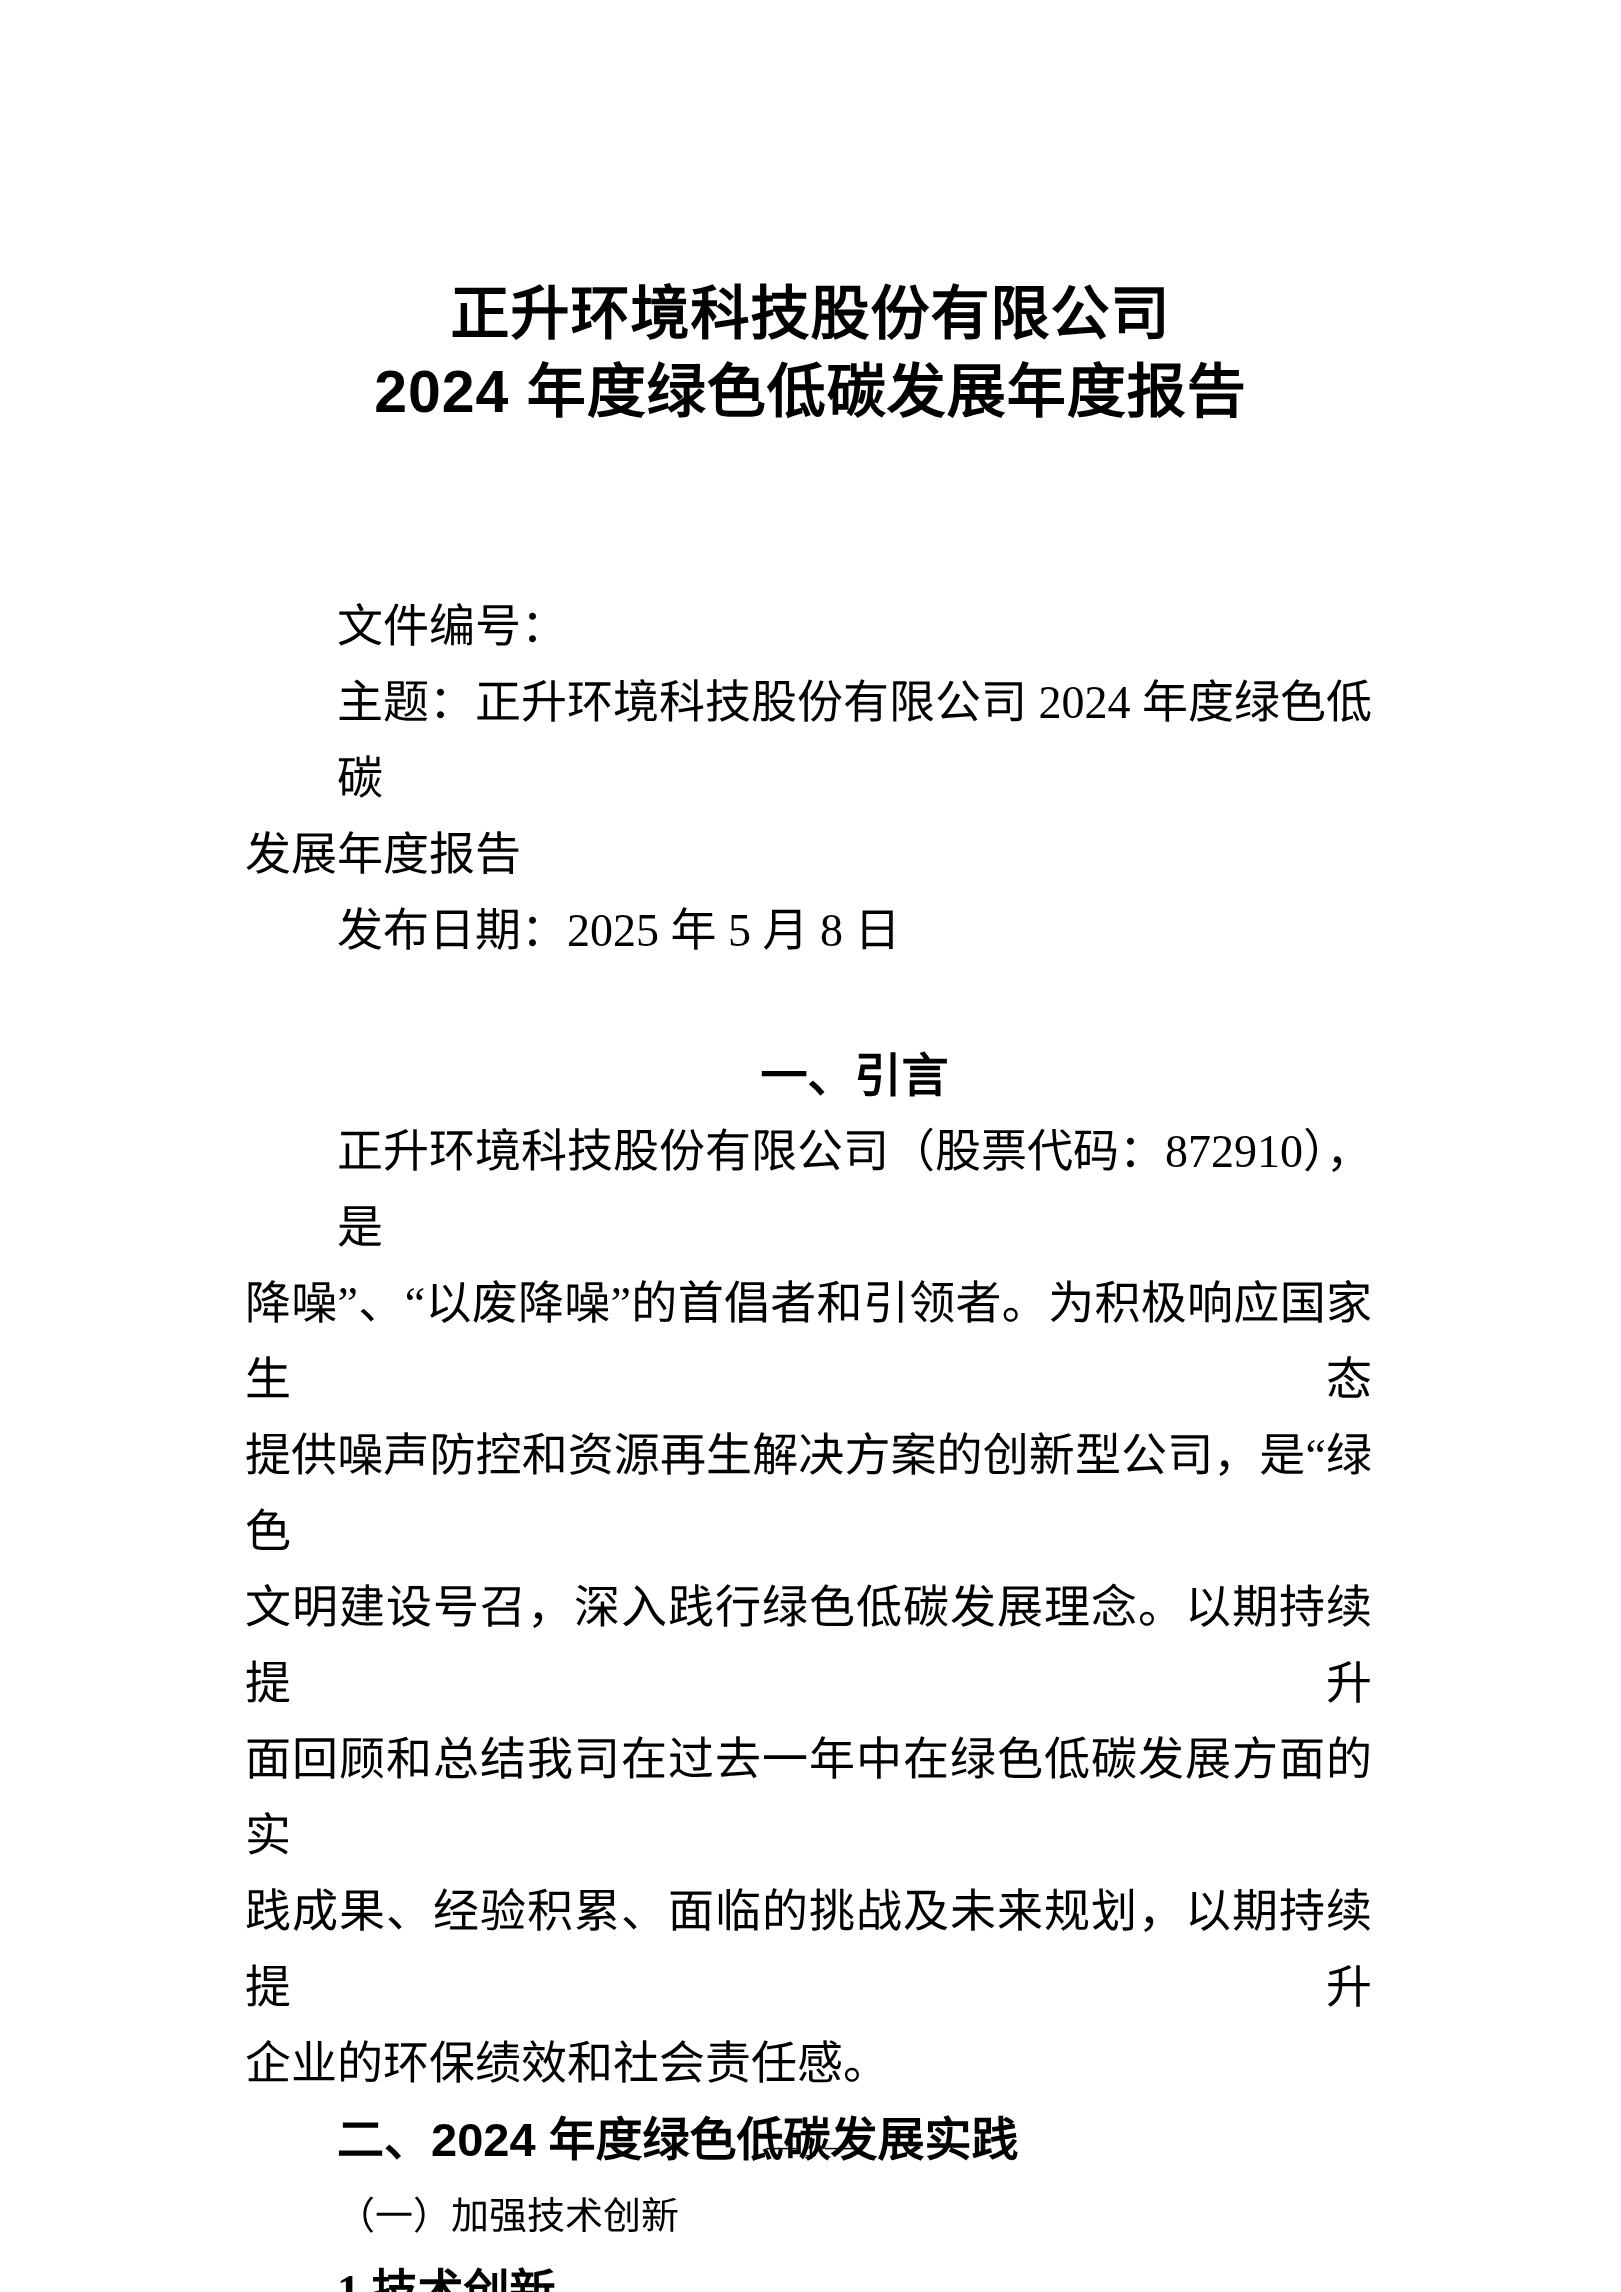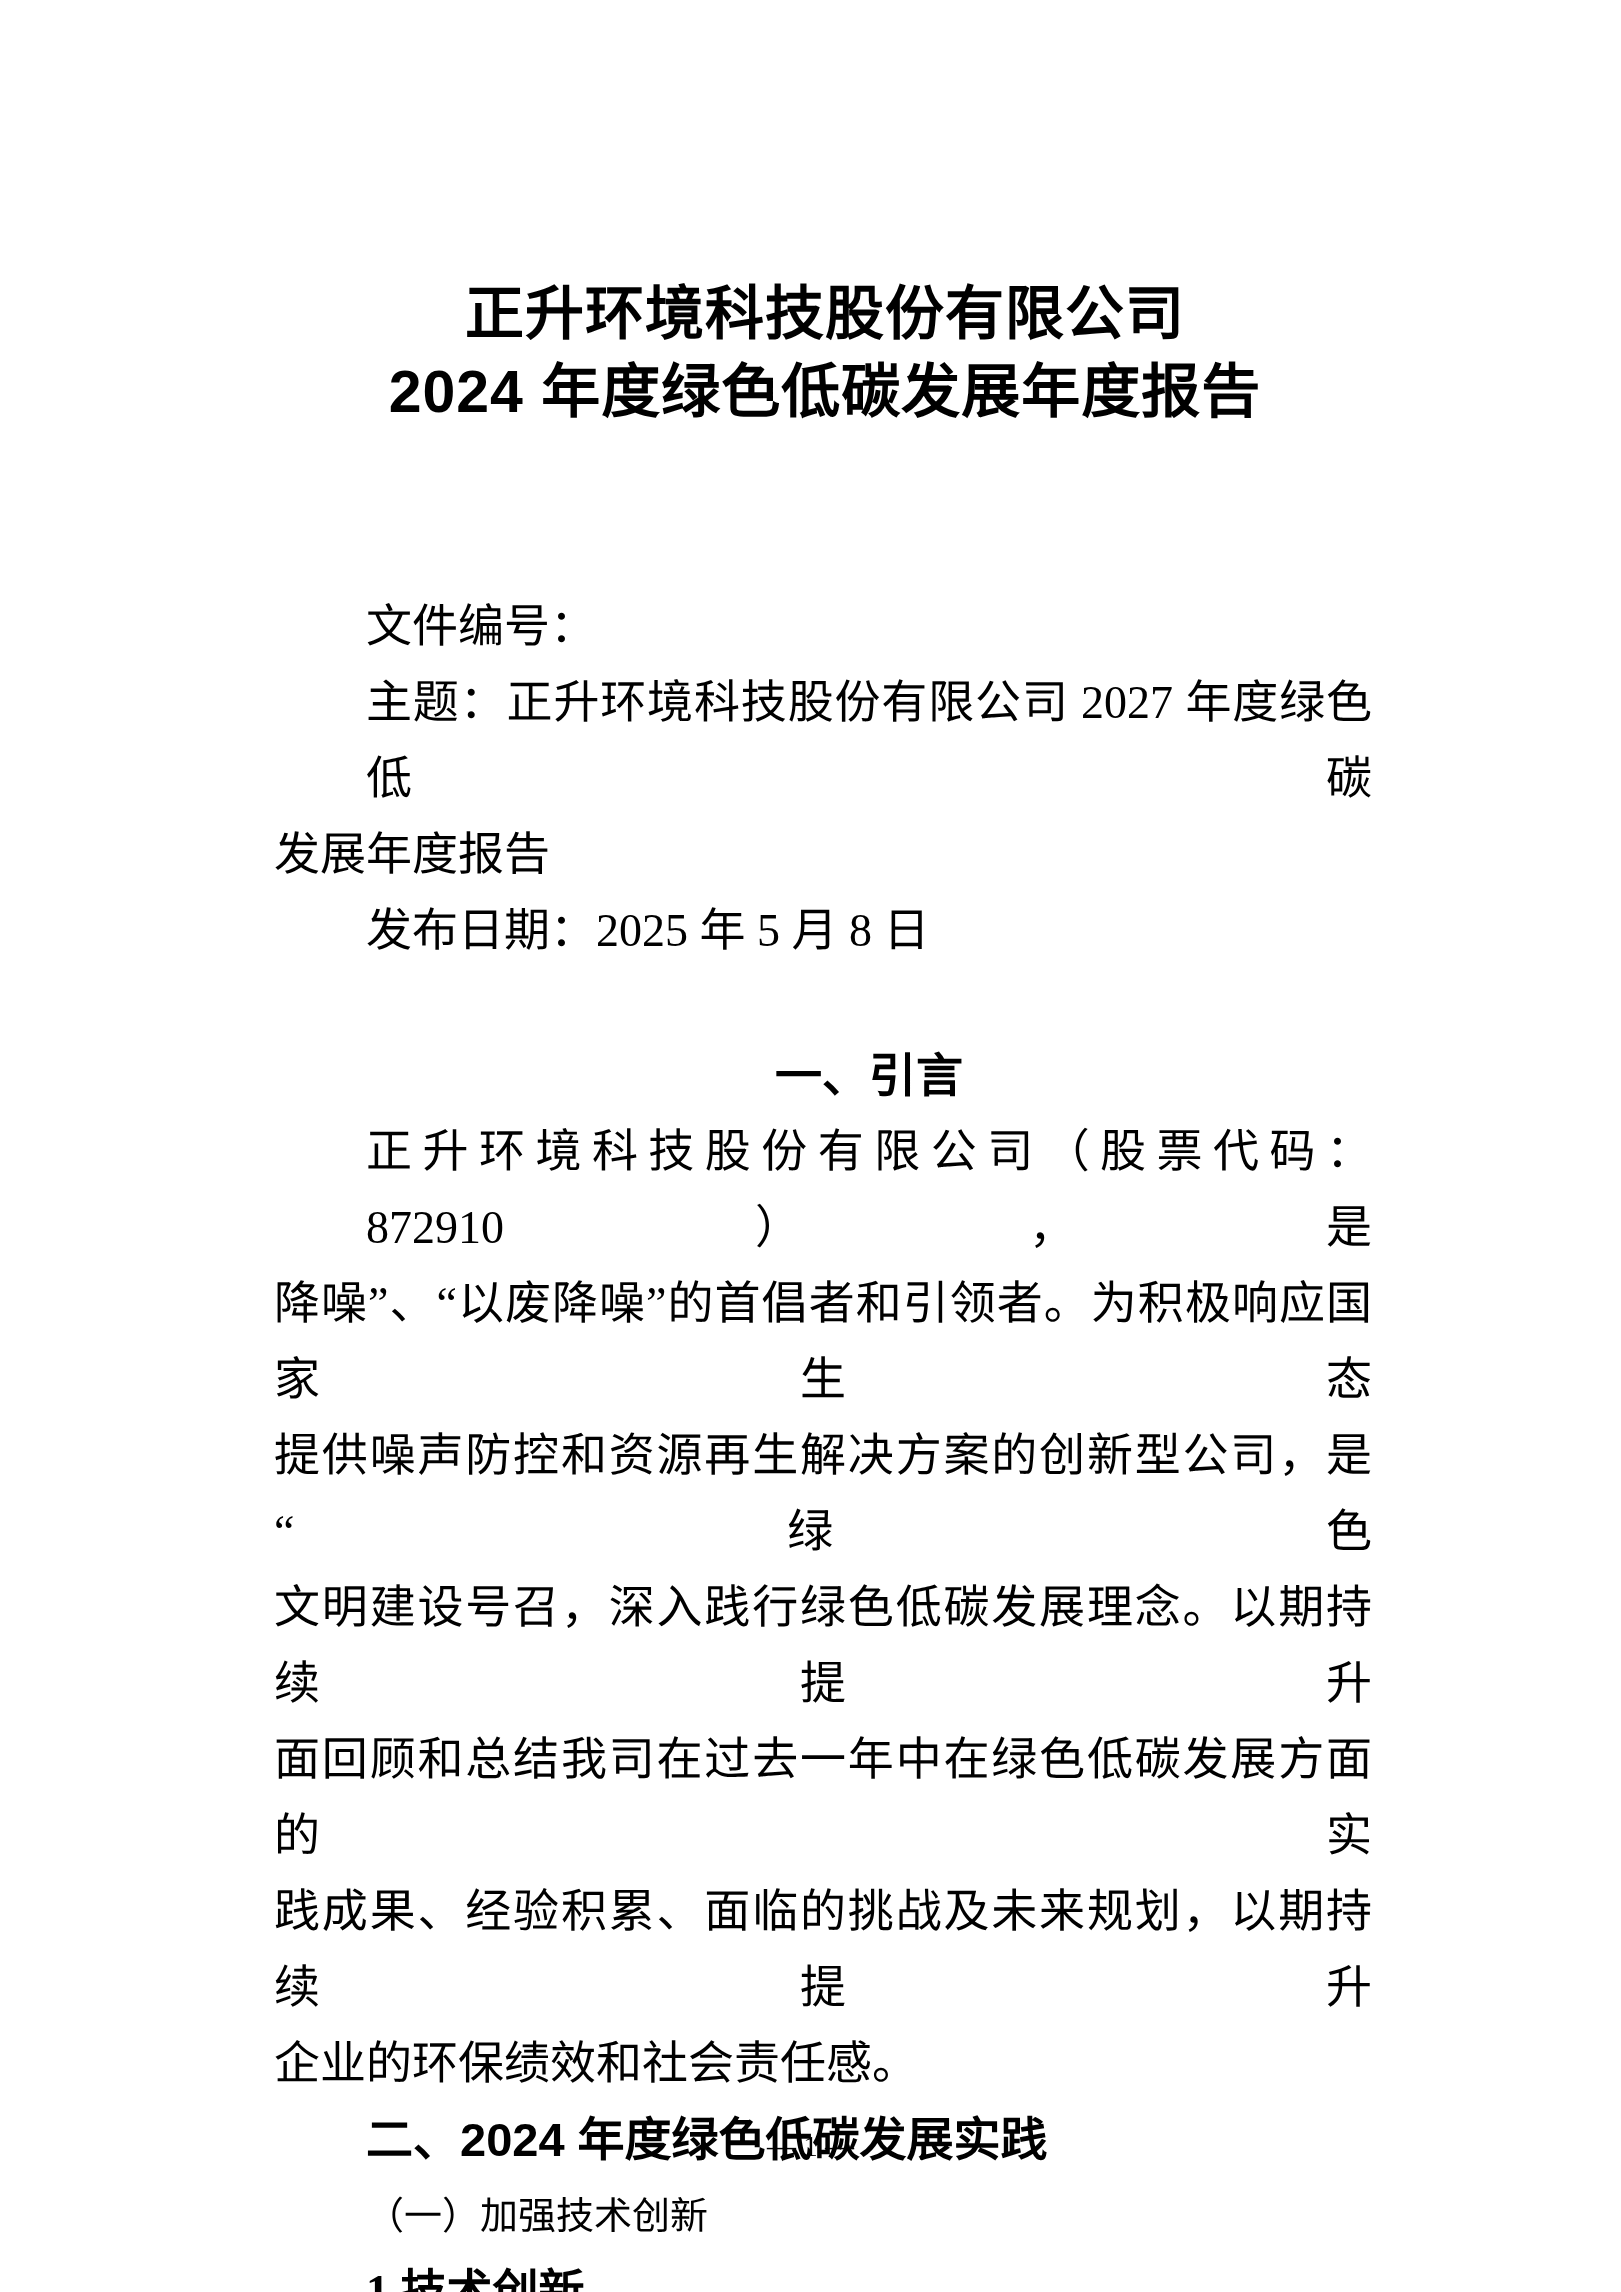--- a/index.html
+++ b/index.html
@@ -29,21 +29,21 @@
     letter-spacing: 1px;
   }
   .content {
     position: absolute;
     top: 589px;
     left: 245px;
     width: 1127px;
     font-size: 46px;
     line-height: 76px;
   }
-  .line { min-height: 76px; margin-left: 29px; }
+  .line { min-height: 76px; }
   
   .j {
     text-align: justify;
     text-align-last: justify;
   }
   .indent { padding-left: 92px; }
   .h-sans {
     font-family: "Liberation Sans", "DejaVu Sans", sans-serif;
     font-weight: bold;
     font-size: 47px;
@@ -68,21 +68,21 @@
 <div class="page">
 
   <div class="title-block">
     <div class="line">正升环境科技股份有限公司</div>
     <div class="line">2024 年度绿色低碳发展年度报告</div>
   </div>
 
   <div class="content">
 
     <div class="line indent">文件编号：</div>
-    <div class="line indent j">主题：正升环境科技股份有限公司 2027 年度绿色低碳</div>
+    <div class="line indent j">主题：正升环境科技股份有限公司 2024 年度绿色低碳</div>
     <div class="line">发展年度报告</div>
     <div class="line indent">发布日期：2025 年 5 月 8 日</div>
 
     <div class="line indent h-sans h-intro">一、引言</div>
 
     <div class="line indent j">正升环境科技股份有限公司（股票代码：872910），是</div>
     <div class="line j">降噪”、“以废降噪”的首倡者和引领者。为积极响应国家生态</div>
     <div class="line j">提供噪声防控和资源再生解决方案的创新型公司，是“绿色</div>
     <div class="line j">文明建设号召，深入践行绿色低碳发展理念。以期持续提升</div>
     <div class="line j">面回顾和总结我司在过去一年中在绿色低碳发展方面的实</div>

